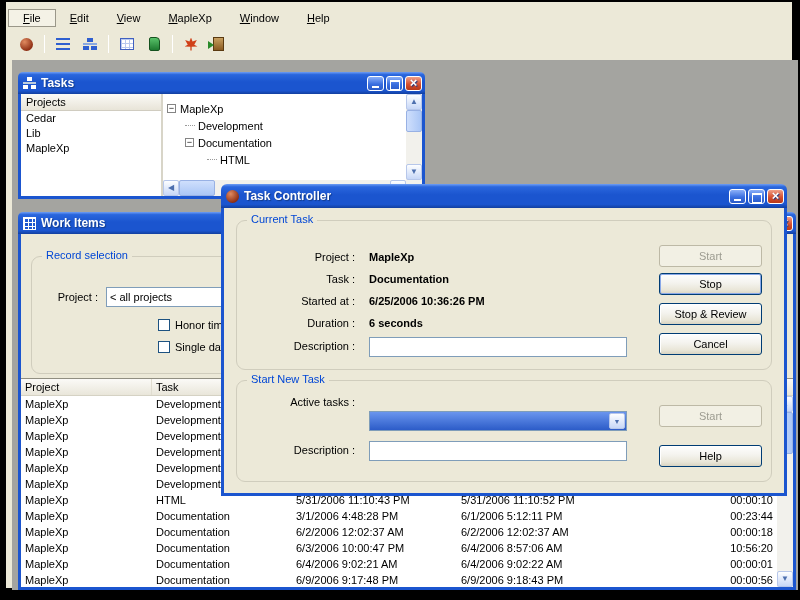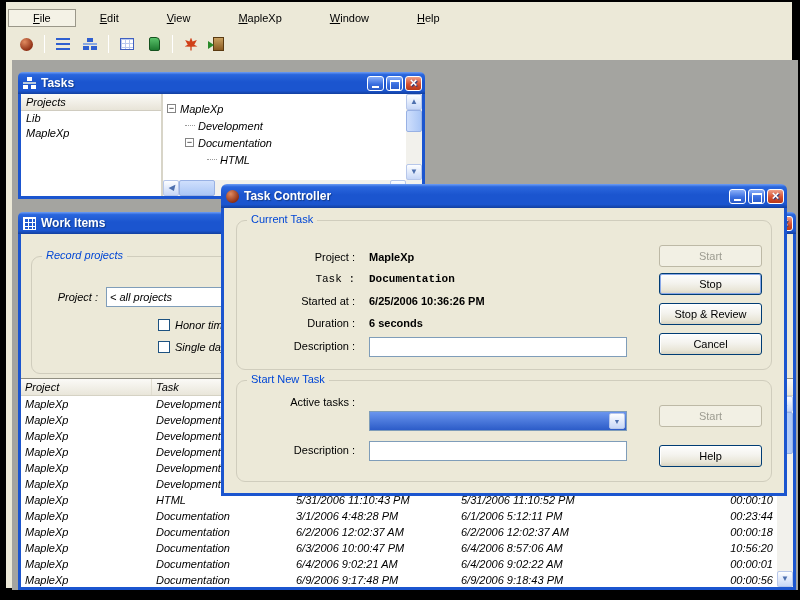--- a/index.html
+++ b/index.html
@@ -3,21 +3,21 @@
 <meta charset="utf-8">
 <style>
   * { box-sizing: border-box; margin: 0; padding: 0; }
   body { margin:0; background:#000; }
   .screen { position:relative; width:800px; height:600px; background:#000; overflow:hidden;
             font-family:"Liberation Sans", sans-serif; font-size:11px; color:#000; }
   .app { position:absolute; left:6px; top:2px; width:786px; height:586px; background:#ece9d8; }
 
   
   .menubar { position:absolute; left:2px; top:6px; height:20px; display:flex; align-items:center; }
-  .menu-item { display:inline-block; padding:2px 24px; cursor:default; }
+  .menu-item { display:inline-block; padding:2px 14px; cursor:default; }
   .menu-item::first-letter { text-decoration:underline; }
   .menu-item.boxed { border:1px solid #9a9789; background:#f4f2e6; }
 
   
   .toolbar { position:absolute; left:2px; top:28px; width:782px; height:28px; display:flex; align-items:center; padding-left:6px; }
   .tool { width:24px; height:22px; display:flex; align-items:center; justify-content:center; margin-right:3px; }
   .tsep { width:1px; height:18px; background:#c6c3b5; border-right:1px solid #fff; margin:0 6px 0 3px; }
   .ic-app { width:13px; height:13px; border-radius:50%; background:radial-gradient(circle at 35% 30%, #e08a60, #8a2a10 75%); }
   .ic-lines { width:14px; height:12px; background:repeating-linear-gradient(180deg,#2f5fd0 0 2px,transparent 2px 5px); }
   .ic-org { width:14px; height:12px; background:
@@ -42,21 +42,21 @@
   .tbar { height:22px; border-radius:5px 5px 0 0; display:flex; align-items:center; padding:0 3px 0 5px;
           color:#fff; font-weight:bold; font-size:12px; text-shadow:1px 1px 1px #123a8a;
           background:linear-gradient(180deg,#6f9ef4 0%,#2a66dd 12%,#1b55cf 45%,#1b55cf 85%,#123f9f 100%); }
   .tbar .ttl { flex:1; margin-left:5px; white-space:nowrap; overflow:hidden; }
   .wbtn { width:17px; height:15px; margin-left:2px; border:1px solid #fff; border-radius:3px; flex:none; position:relative;
           background:linear-gradient(180deg,#8cb0f8 0%,#3a6fe0 55%,#2a5ac8 100%); }
   .wbtn.min::before { content:""; display:block; width:7px; height:2px; background:#fff; margin:9px auto 0; }
   .wbtn.max::before { content:""; display:block; width:8px; height:7px; border:1px solid #fff; border-top-width:2px; margin:3px auto 0; }
   .wbtn.close { background:linear-gradient(180deg,#f0a088 0%,#d65030 55%,#b83818 100%); }
   .wbtn.close::before { content:"×"; display:block; color:#fff; font-size:13px; line-height:12px; text-align:center; font-weight:bold; }
-  .wbody { border:3px solid #1b55cf; border-top:none; background:#ece9d8; position:relative; overflow:hidden;font-style:italic; }
+  .wbody { border:3px solid #1b55cf; border-top:none; background:#ece9d8; position:relative; overflow:hidden; }
   .ticon { width:13px; height:13px; flex:none; }
   .ti-org { background:
       linear-gradient(#fff,#fff) 4px 0/5px 4px no-repeat,
       linear-gradient(#fff,#fff) 0 8px/5px 4px no-repeat,
       linear-gradient(#fff,#fff) 8px 8px/5px 4px no-repeat,
       linear-gradient(#bcd,#bcd) 0 5px/13px 2px no-repeat; }
   .ti-grid { border:1px solid #fff; background:
       repeating-linear-gradient(90deg,#fff 0 1px,transparent 1px 4px),
       repeating-linear-gradient(180deg,#fff 0 1px,transparent 1px 4px); }
   .ti-app { border-radius:50%; background:radial-gradient(circle at 35% 30%, #e08a60, #8a2a10 75%); }
@@ -189,20 +189,21 @@
         <div class="tbar">
           <span class="ticon ti-org"></span>
           <span class="ttl">Tasks</span>
           <span class="wbtn min"></span>
           <span class="wbtn max"></span>
           <span class="wbtn close"></span>
         </div>
         <div class="wbody tasks-body">
           <div class="projects-pane">
             <div class="plist-header">Projects</div>
+            <div class="plist-item">Cedar</div>
             <div class="plist-item">Lib</div>
             <div class="plist-item">MapleXp</div>
           </div>
           <div class="tree-pane">
             <div class="tree-content">
               <div class="trow l0">
                 <span class="exp"></span>
                 <span>MapleXp</span>
               </div>
               <div class="trow l1">
@@ -237,21 +238,21 @@
         <div class="tbar">
           <span class="ticon ti-grid"></span>
           <span class="ttl">Work Items</span>
           <span class="wbtn min"></span>
           <span class="wbtn max"></span>
           <span class="wbtn close"></span>
         </div>
         <div class="wbody wi-body">
 
           <div class="group rs-group">
-            <span class="legend">Record projects</span>
+            <span class="legend">Record selection</span>
             <span class="rs-label">Project :</span>
             <div class="combo">
               <span class="ctext">&lt; all projects</span>
               <span class="carrow"></span>
             </div>
             <div class="cbrow" style="top:62px;">
               <span class="cbbox"></span>
               <span>Honor time</span>
             </div>
             <div class="cbrow" style="top:84px;">
@@ -373,21 +374,21 @@
         </div>
         <div class="dlg-body">
 
           <div class="group ct-group">
             <span class="legend">Current Task</span>
 
             <div class="frow" style="top:30px;">
               <span class="flabel">Project :</span>
               <span class="fvalue">MapleXp</span>
             </div>
-            <div class="frow" style="top:52px;font-family:Liberation Mono, monospace;">
+            <div class="frow" style="top:52px;">
               <span class="flabel">Task :</span>
               <span class="fvalue">Documentation</span>
             </div>
             <div class="frow" style="top:74px;">
               <span class="flabel">Started at :</span>
               <span class="fvalue">6/25/2006 10:36:26 PM</span>
             </div>
             <div class="frow" style="top:96px;">
               <span class="flabel">Duration :</span>
               <span class="fvalue">6 seconds</span>

